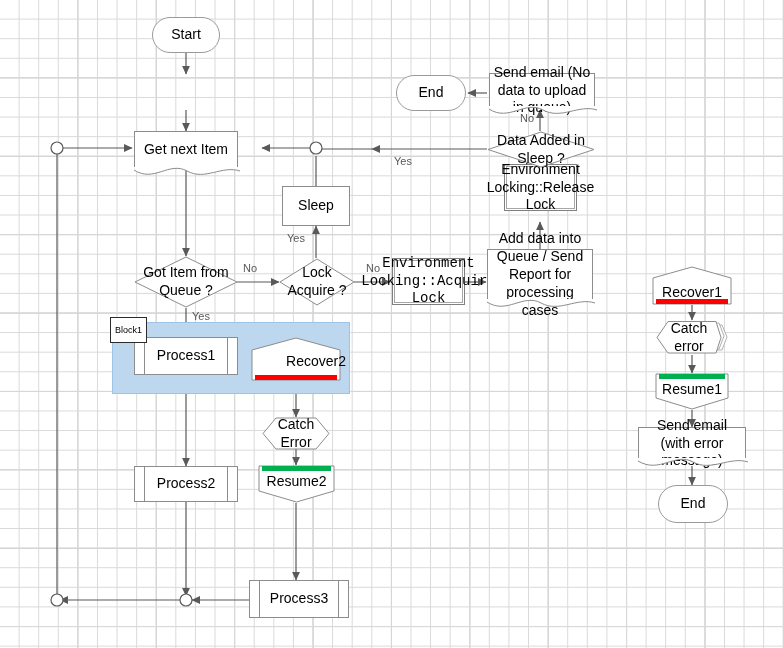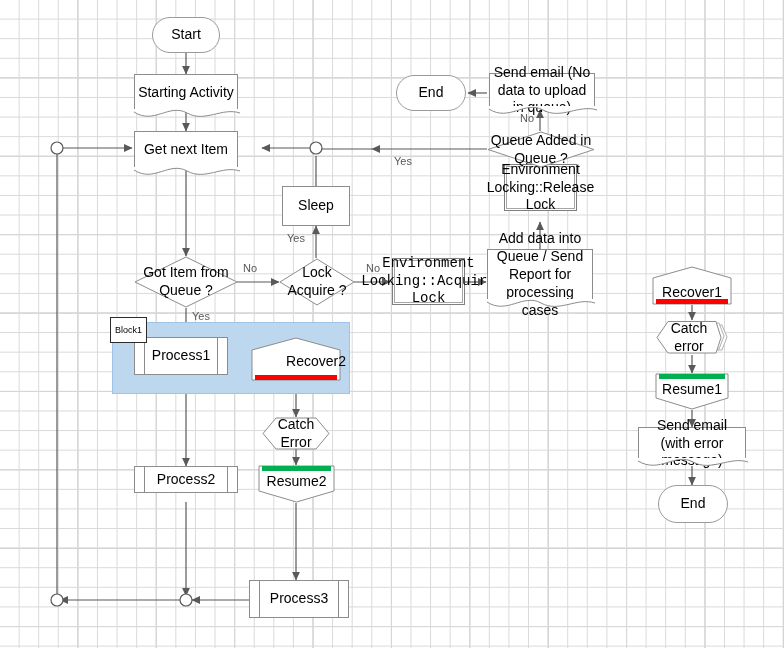--- a/index.html
+++ b/index.html
@@ -213,27 +213,20 @@
       <circle cx="316" cy="148" r="6"></circle>
       <circle cx="57" cy="600" r="6"></circle>
       <circle cx="186" cy="600" r="6"></circle>
     </g>
   </svg>
 
   <div class="node n-term" style="left:152px;top:17px;width:68px;height:36px;">
     <span class="lbl">Start</span>
   </div>
 
-  <div class="node n-doc" style="left:134px;top:74px;width:104px;height:36px;">
-    <span class="lbl">Starting Activity</span>
-    <svg class="wave" viewBox="0 0 106 14" preserveAspectRatio="none">
-      <path d="M0,0 L0,3 C20,16 35,-6 53,4 C71,14 88,-2 106,4 L106,0 z" fill="#ffffff" stroke="none"></path>
-      <path d="M0,3 C20,16 35,-6 53,4 C71,14 88,-2 106,4" fill="none" stroke="#8c8c8c" stroke-width="1"></path>
-    </svg>
-  </div>
 
   <div class="node n-doc" style="left:134px;top:131px;width:104px;height:37px;">
     <span class="lbl">Get next Item</span>
     <svg class="wave" viewBox="0 0 106 14" preserveAspectRatio="none">
       <path d="M0,0 L0,3 C20,16 35,-6 53,4 C71,14 88,-2 106,4 L106,0 z" fill="#ffffff" stroke="none"></path>
       <path d="M0,3 C20,16 35,-6 53,4 C71,14 88,-2 106,4" fill="none" stroke="#8c8c8c" stroke-width="1"></path>
     </svg>
   </div>
 
   <div class="node n-dia" style="left:134px;top:256px;width:104px;height:52px;">
@@ -267,41 +260,41 @@
   </div>
 
   <div class="node n-rect" style="left:504px;top:164px;width:73px;height:47px;border:1px solid #808080;box-shadow:inset 0 0 0 1px #ffffff, inset 0 0 0 2px #a6a6a6;">
     <span class="lbl">Environment Locking::Release Lock</span>
   </div>
 
   <div class="node n-dia" style="left:487px;top:131px;width:108px;height:37px;">
     <svg viewBox="0 0 108 37" width="108" height="37" preserveAspectRatio="none">
       <polygon points="54,1 107,18.5 54,36 1,18.5" fill="#ffffff" stroke="#8c8c8c" stroke-width="1"></polygon>
     </svg>
-    <span class="dtext">Queue Added in Queue ?</span>
+    <span class="dtext">Data Added in Sleep ?</span>
   </div>
 
   <div class="node n-doc" style="left:489px;top:73px;width:106px;height:34px;">
     <span class="lbl">Send email (No data to upload in queue)</span>
     <svg class="wave" viewBox="0 0 108 14" preserveAspectRatio="none">
       <path d="M0,0 L0,3 C20,16 36,-6 54,4 C72,14 90,-2 108,4 L108,0 z" fill="#ffffff" stroke="none"></path>
       <path d="M0,3 C20,16 36,-6 54,4 C72,14 90,-2 108,4" fill="none" stroke="#8c8c8c" stroke-width="1"></path>
     </svg>
   </div>
 
   <div class="node n-term" style="left:396px;top:75px;width:70px;height:36px;">
     <span class="lbl">End</span>
   </div>
 
   <div class="group-box" style="left:112px;top:322px;width:238px;height:72px;background:#bdd7ee;"></div>
   <div class="group-tag" style="left:110px;top:317px;">
     <span>Block1</span>
   </div>
 
-  <div class="node n-pre" style="left:134px;top:337px;width:94px;height:38px;">
+  <div class="node n-pre" style="left:134px;top:337px;width:104px;height:38px;">
     <span class="lbl">Process1</span>
   </div>
 
   <div class="node n-pent" style="left:251px;top:337px;width:90px;height:44px;">
     <svg viewBox="0 0 90 44" width="90" height="44" preserveAspectRatio="none">
       <polygon points="45,1 89,13 89,43 1,43 1,13" fill="#ffffff" stroke="#8c8c8c" stroke-width="1"></polygon>
     </svg>
     <span class="ptext" style="margin-top:6px;padding-left:40px;">Recover2</span>
     <span class="bar" style="bottom:1px;background:#ff0000;"></span>
   </div>
@@ -314,21 +307,21 @@
   </div>
 
   <div class="node n-pent" style="left:258px;top:465px;width:77px;height:38px;">
     <svg viewBox="0 0 77 38" width="77" height="38" preserveAspectRatio="none">
       <polygon points="1,1 76,1 76,26 38.5,37 1,26" fill="#ffffff" stroke="#8c8c8c" stroke-width="1"></polygon>
     </svg>
     <span class="ptext" style="margin-top:-5px;">Resume2</span>
     <span class="bar" style="top:1px;background:#00b050;"></span>
   </div>
 
-  <div class="node n-pre" style="left:134px;top:466px;width:104px;height:27px;">
+  <div class="node n-pre" style="left:134px;top:466px;width:104px;height:36px;">
     <span class="lbl">Process2</span>
   </div>
 
   <div class="node n-pre" style="left:249px;top:580px;width:100px;height:38px;">
     <span class="lbl">Process3</span>
   </div>
 
 
   <div class="node n-pent" style="left:652px;top:266px;width:80px;height:39px;">
     <svg viewBox="0 0 80 39" width="80" height="39" preserveAspectRatio="none">

